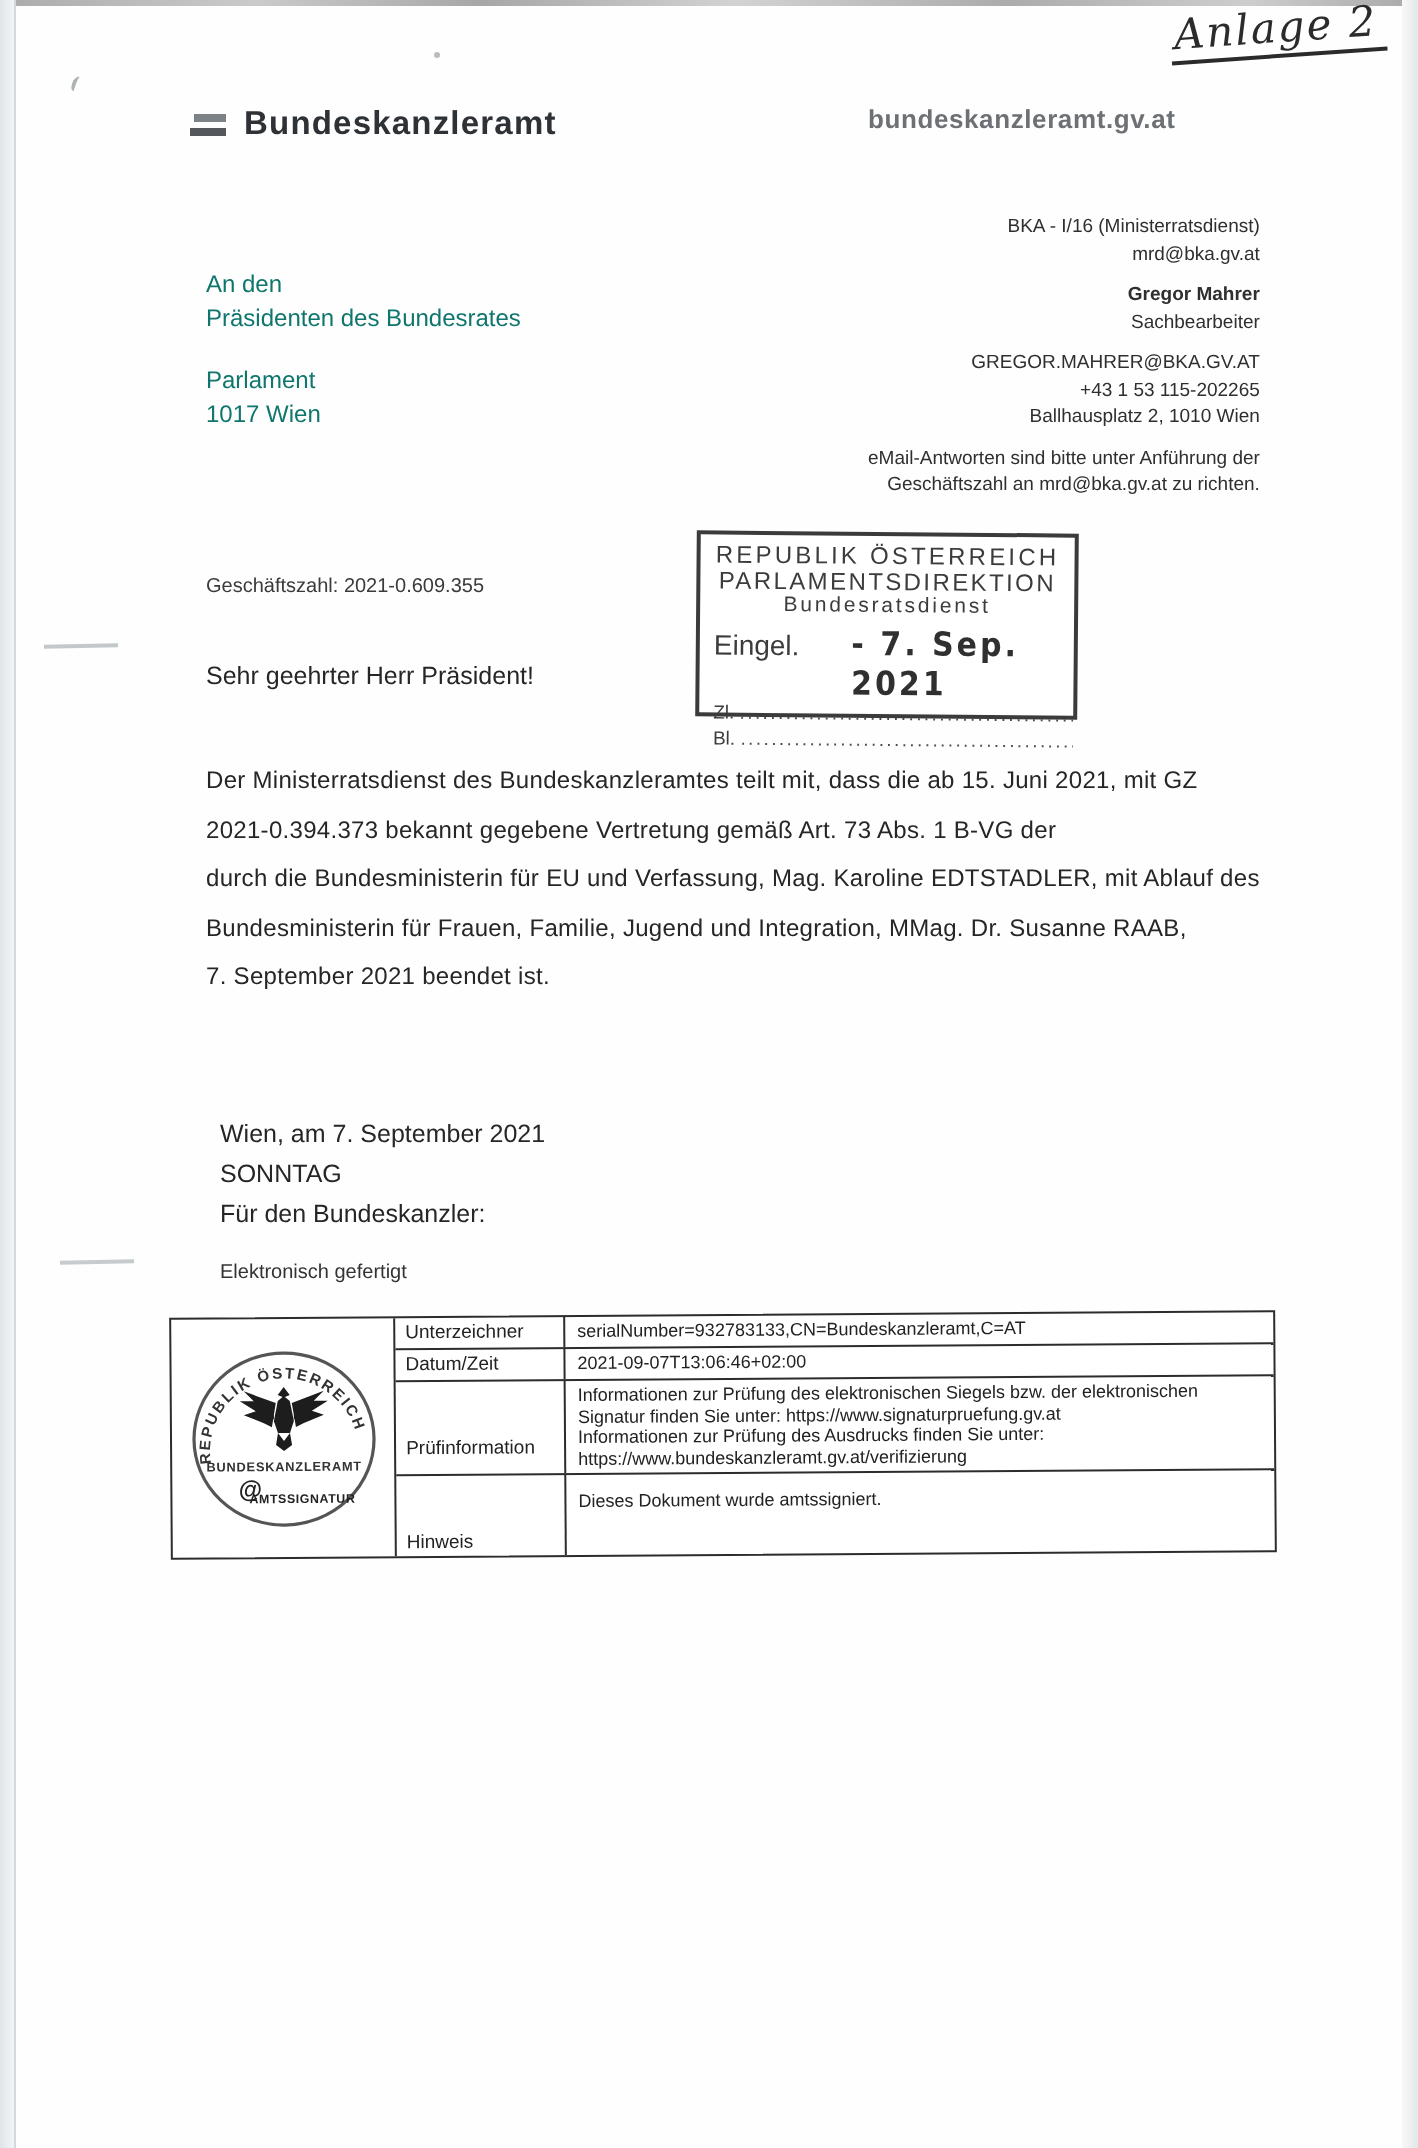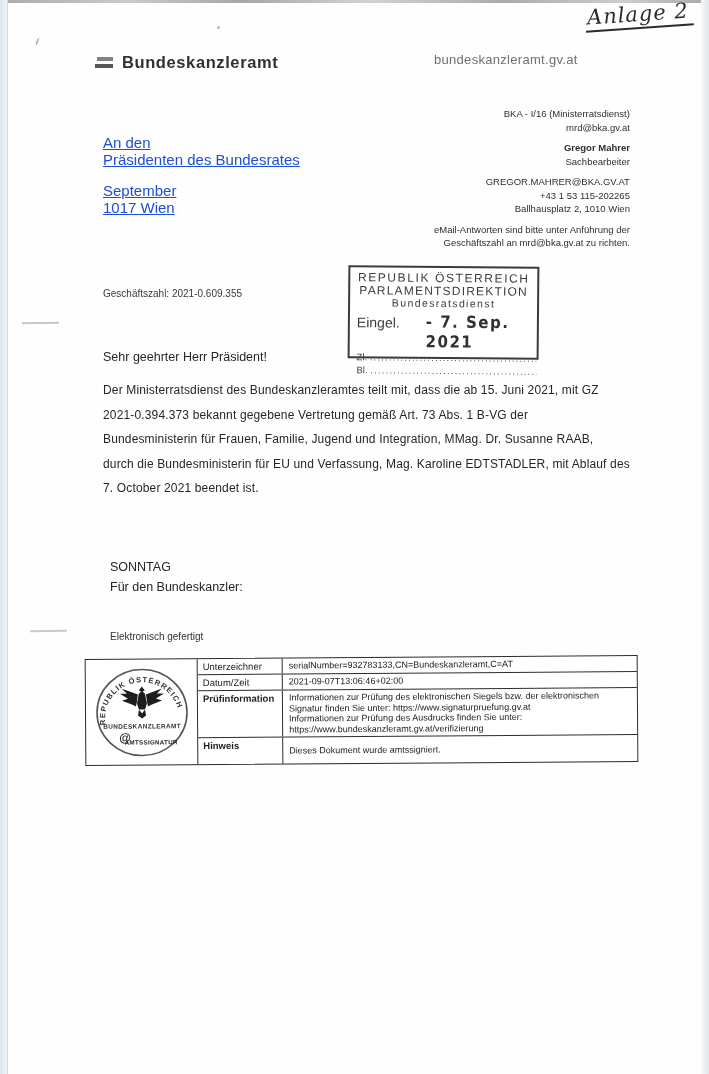--- a/index.html
+++ b/index.html
@@ -33,66 +33,66 @@
     letter-spacing:1px;
   }
 
   
   .brand { position:absolute; left:95px; top:53px; display:flex; align-items:center; }
   .flag-icon { display:inline-block; width:18px; margin-right:9px; }
   .flag-icon .bar { display:block; width:18px; height:4px; }
   .flag-icon .bar.top { background:#7d8286; margin-bottom:3px; width:16px; margin-left:2px; }
   .flag-icon .bar.bottom { background:#54585c; }
   .brand-name { font-size:16.5px; font-weight:600; letter-spacing:.6px; color:#2e3236; }
-  .website { position:absolute; left:434px; top:52px; font-size:13px; color:#6d7175; letter-spacing:.3px; }
+  .website { position:absolute; left:434px; top:52px; font-size:13px; color:#6d7175; letter-spacing:.3px;font-weight:bold; }
 
   
   .contact { position:absolute; left:434px; top:107px; font-size:9.5px; line-height:13.5px; color:#2f2f2f;text-align:right; }
   .contact .gap { height:7px; }
   .contact .bold { font-weight:bold; }
 
   
-  .recipient { position:absolute; left:103px; top:134px; font-size:15px; line-height:17px; color:#1d4ed8;text-decoration:underline; }
+  .recipient { position:absolute; left:103px; top:134px; font-size:12px; line-height:17px; color:#0f766e; }
   .recipient .gap { height:14px; }
 
   .reference { position:absolute; left:103px; top:288px; font-size:10px; color:#3a3a3a; }
 
   
   .stamp { position:absolute; left:348px; top:266px; width:191px; height:93px;
     border:2px solid #3b3b3b; transform:rotate(.5deg); color:#3c3c3c; background:rgba(255,255,255,.6); }
   .stamp-l1 { margin-top:4px; text-align:center; font-size:12px; letter-spacing:1.6px; line-height:12.5px; }
   .stamp-l2 { text-align:center; font-size:12px; letter-spacing:1.2px; line-height:12.5px; }
   .stamp-l3 { text-align:center; font-size:10.5px; letter-spacing:1.4px; line-height:12px; }
   .stamp-date-row { display:flex; align-items:baseline; padding:0 7px; margin-top:5px; }
   .stamp-eingel { font-size:14px; }
   .stamp-date { font-size:15px; font-weight:bold; letter-spacing:1.5px; margin-left:26px; color:#303030;
     font-family:"DejaVu Sans", sans-serif; transform:scaleY(1.1); }
   .stamp-dotrow { padding:0 7px; margin-top:2px; font-size:9.5px; white-space:nowrap; overflow:hidden; }
   .stamp-dotrow .dots { letter-spacing:1.2px; color:#4a4a4a; }
 
   
-  .salutation { position:absolute; left:103px; top:350px; font-size:12.5px; }
+  .salutation { position:absolute; left:103px; top:331px; font-size:12.5px; }
   .body-text { position:absolute; left:103px; top:383px; width:560px; }
   .body-line { font-size:12px; letter-spacing:.15px; white-space:nowrap; height:24.6px; }
 
   .closing { position:absolute; left:110px; top:557px; font-size:12.5px; line-height:20px; }
   .signed-note { position:absolute; left:110px; top:631px; font-size:10px; color:#333; }
 
   
   .sig-table { position:absolute; left:85px; top:657px; width:553px; display:flex;
     border:1px solid #2c2c2c; transform:rotate(-.4deg); background:#fff; }
   .sig-seal-cell { width:112px; border-right:1px solid #2c2c2c; display:flex; align-items:center; justify-content:center; }
   .sig-rows { flex:1; display:flex; flex-direction:column; }
   .sig-row { display:flex; border-bottom:1px solid #2c2c2c; }
   .sig-row:last-child { border-bottom:none; }
   .sig-label { width:85px; border-right:1px solid #2c2c2c; padding:2px 4px 1px 5px; font-size:9.5px; color:#222; }
   .sig-value { flex:1; padding:2px 5px 1px 6px; font-size:9px; color:#222; }
   .row-h1 { min-height:16px; } .row-h2 { min-height:16px; }
   .row-h3 { min-height:47px; } .row-h4 { min-height:26px; }
-  .row-h3 .sig-label, .row-h4 .sig-label { padding-top:2px;font-weight:bold; }
+  .row-h3 .sig-label, .row-h4 .sig-label { padding-top:28px; }
   .row-h4 .sig-value { padding-top:8px; }
   .sig-value .vline { line-height:10.6px; white-space:nowrap; }
 
   
   .seal { position:relative; width:96px; height:96px; }
   .seal svg { display:block; }
 </style>
 </head>
 <body>
 
@@ -130,21 +130,21 @@
     <div>Ballhausplatz 2, 1010 Wien</div>
     <div class="gap"></div>
     <div>eMail-Antworten sind bitte unter Anführung der</div>
     <div>Geschäftszahl an mrd@bka.gv.at zu richten.</div>
   </div>
 
   <div class="recipient">
     <div>An den</div>
     <div>Präsidenten des Bundesrates</div>
     <div class="gap"></div>
-    <div>September</div>
+    <div>Parlament</div>
     <div>1017 Wien</div>
   </div>
 
   <div class="reference">
     <span>Geschäftszahl:</span>
     <span>2021-0.609.355</span>
   </div>
 
   <div class="stamp">
     <div class="stamp-l1">REPUBLIK ÖSTERREICH</div>
@@ -162,26 +162,27 @@
       <span>Bl.</span>
       <span class="dots">.............................................</span>
     </div>
   </div>
 
   <div class="salutation">Sehr geehrter Herr Präsident!</div>
 
   <div class="body-text">
     <div class="body-line">Der Ministerratsdienst des Bundeskanzleramtes teilt mit, dass die ab 15. Juni 2021, mit GZ</div>
     <div class="body-line">2021-0.394.373 bekannt gegebene Vertretung gemäß Art. 73 Abs. 1 B-VG der</div>
+    <div class="body-line">durch die Bundesministerin für EU und Verfassung, Mag. Karoline EDTSTADLER, mit Ablauf des</div>
     <div class="body-line">Bundesministerin für Frauen, Familie, Jugend und Integration, MMag. Dr. Susanne RAAB,</div>
-    <div class="body-line">durch die Bundesministerin für EU und Verfassung, Mag. Karoline EDTSTADLER, mit Ablauf des</div>
-    <div class="body-line">7. October 2021 beendet ist.</div>
+    <div class="body-line">7. September 2021 beendet ist.</div>
   </div>
 
   <div class="closing">
+    <div>Wien, am 7. September 2021</div>
     <div>SONNTAG</div>
     <div>Für den Bundeskanzler:</div>
   </div>
   <div class="signed-note">Elektronisch gefertigt</div>
 
   <div class="sig-table">
     <div class="sig-seal-cell">
       <div class="seal">
         <svg width="96" height="96" viewBox="0 0 96 96">
           <ellipse cx="48" cy="48" rx="45" ry="43" fill="none" stroke="#555" stroke-width="1.6"></ellipse>

